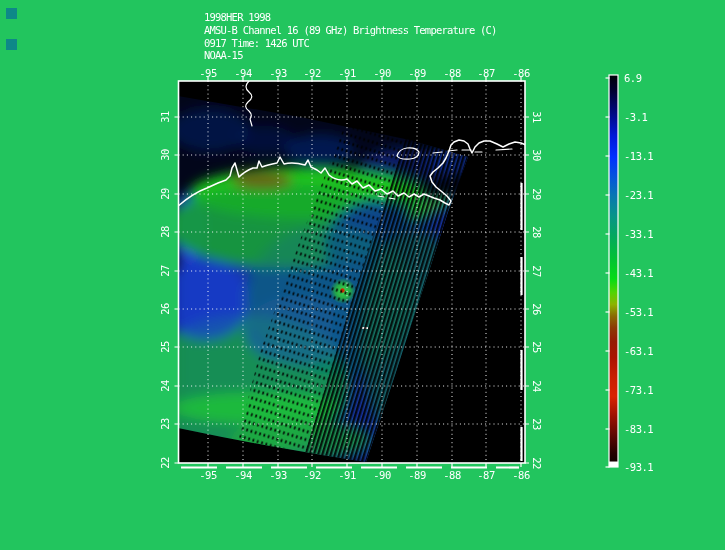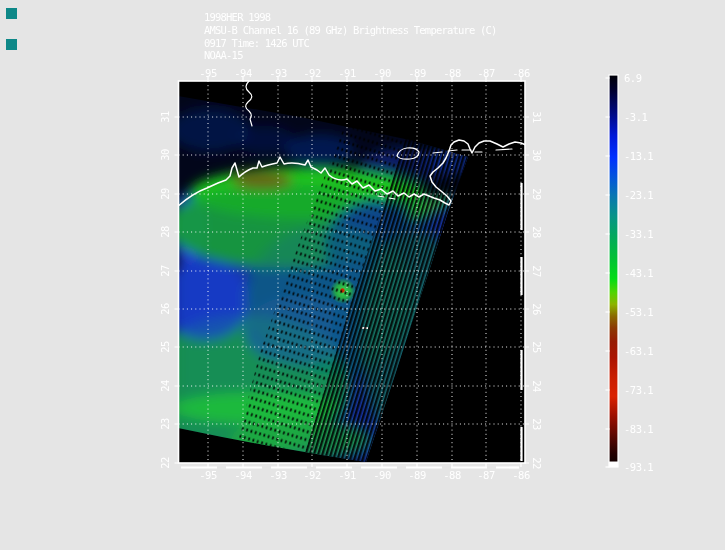--- a/index.html
+++ b/index.html
@@ -1,16 +1,16 @@
 <!DOCTYPE html>
 <html><head>
 <meta charset="utf-8">
 <style>
   html,body{margin:0;padding:0;background:#000;}
-  #stage{position:relative;width:725px;height:550px;background:#e5e5e5;overflow:hidden;}
+  #stage{position:relative;width:725px;height:550px;background:#22c55e;overflow:hidden;}
   svg text{font-family:"DejaVu Sans Mono","Liberation Mono",monospace;fill:#fff;}
   .title-line{font-size:10.5px;letter-spacing:-0.8px;}
   .tick-label{font-size:10.5px;letter-spacing:-0.5px;}
   .cb-label{font-size:10.5px;letter-spacing:-0.5px;}
 </style>
 </head>
 <body>
 
 <div id="stage">
 <svg id="plot" width="725" height="550" viewBox="0 0 725 550">

